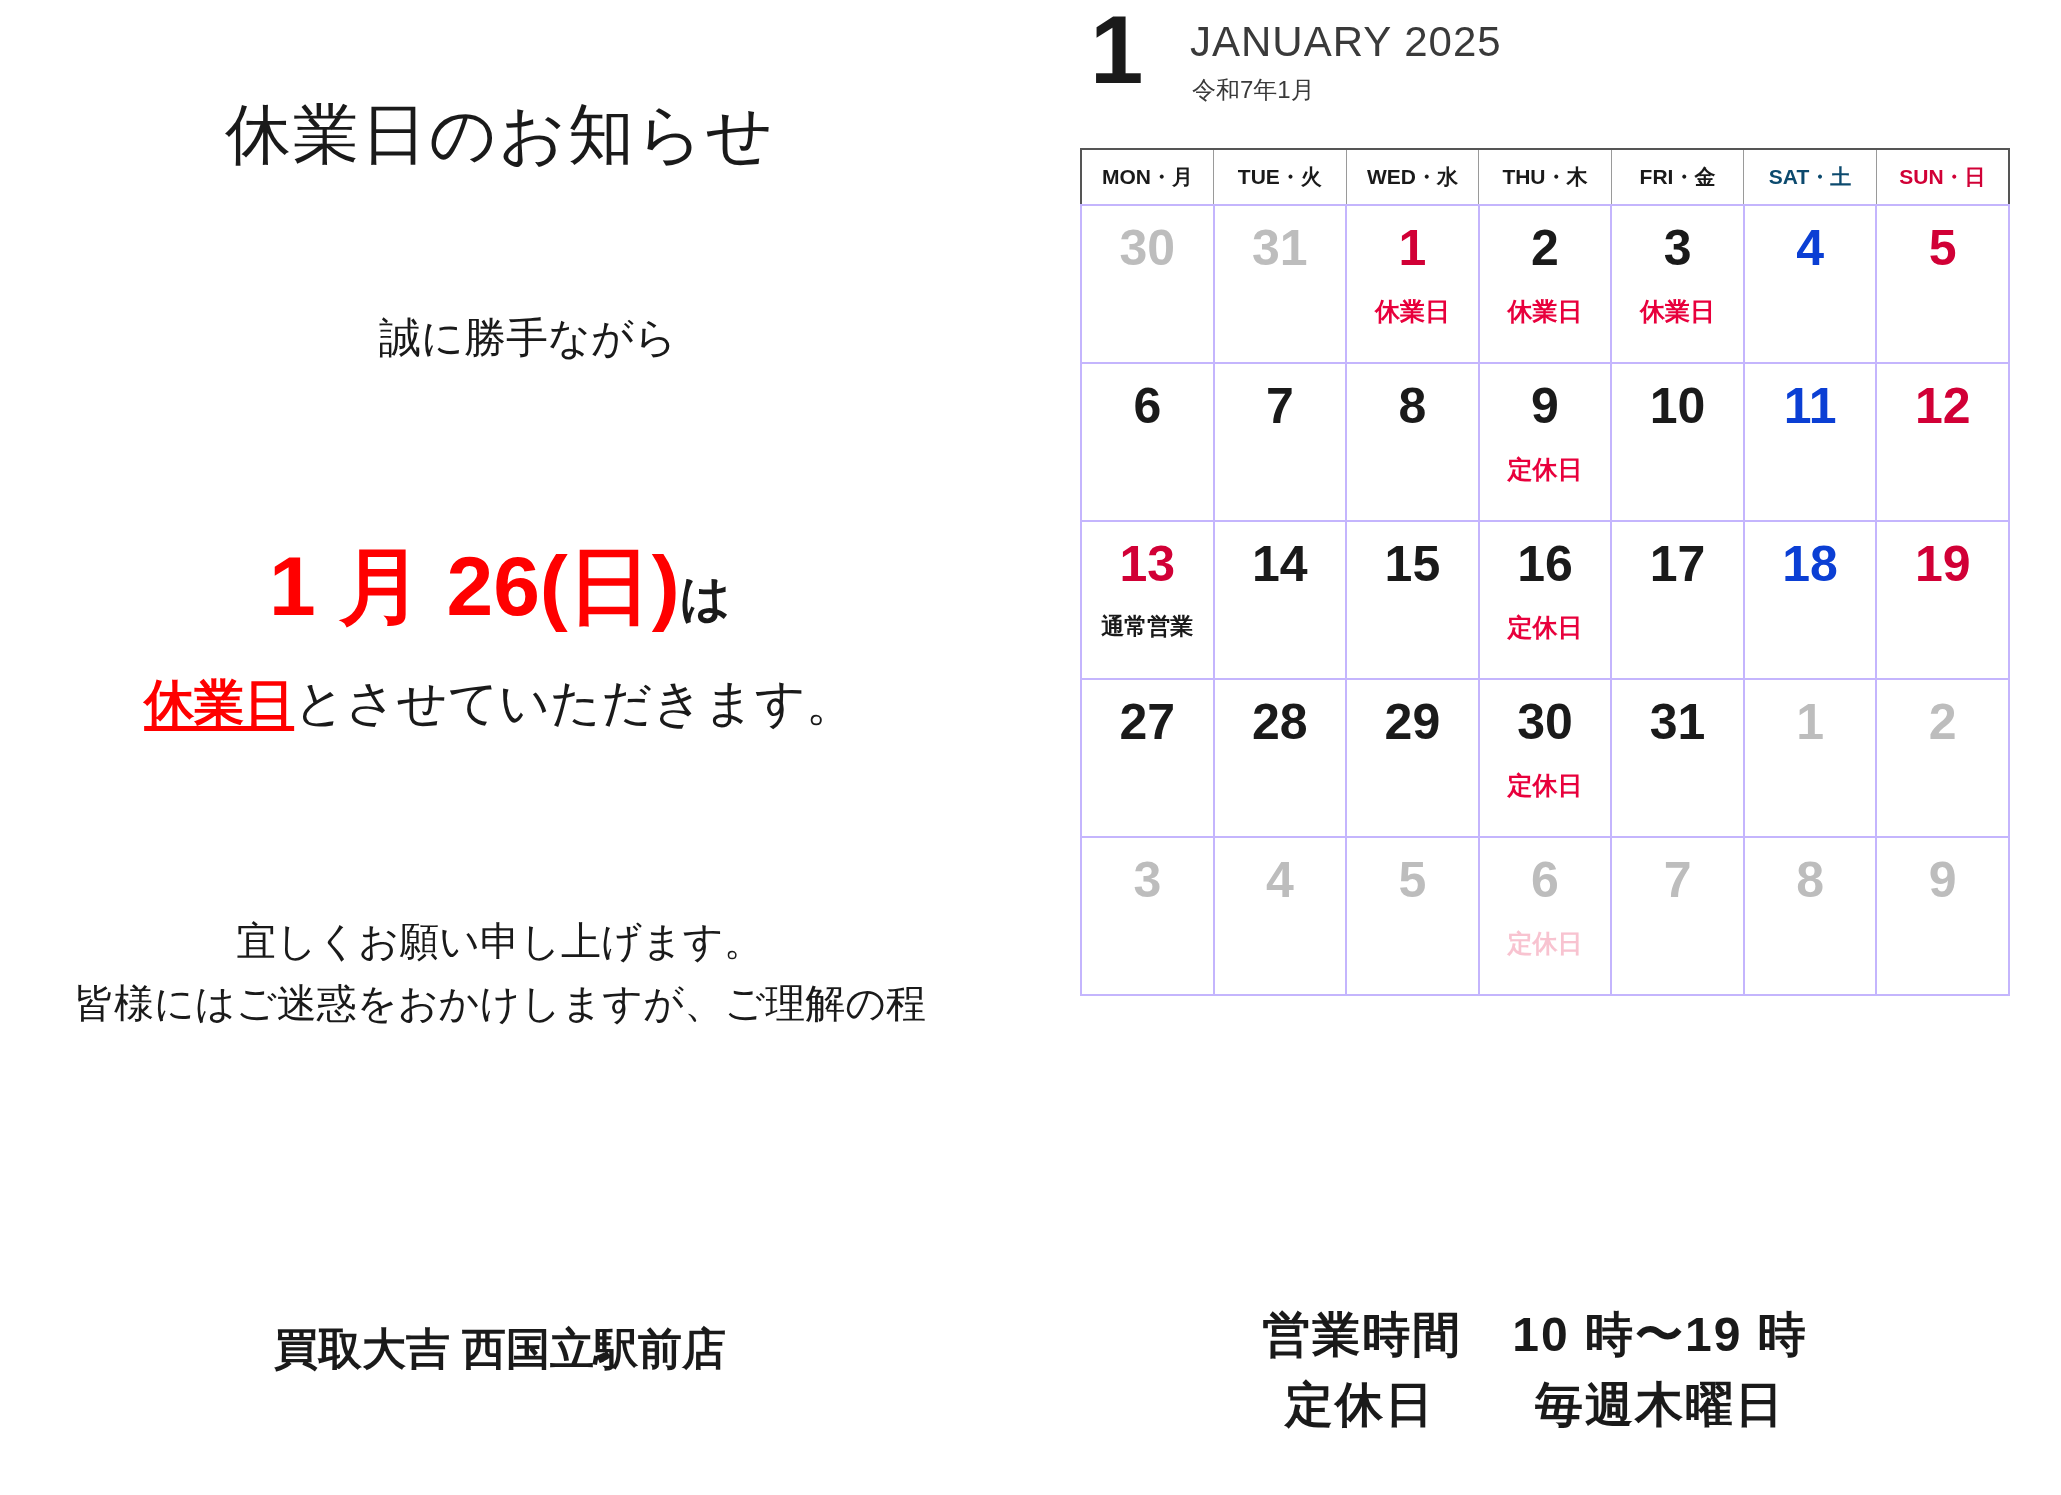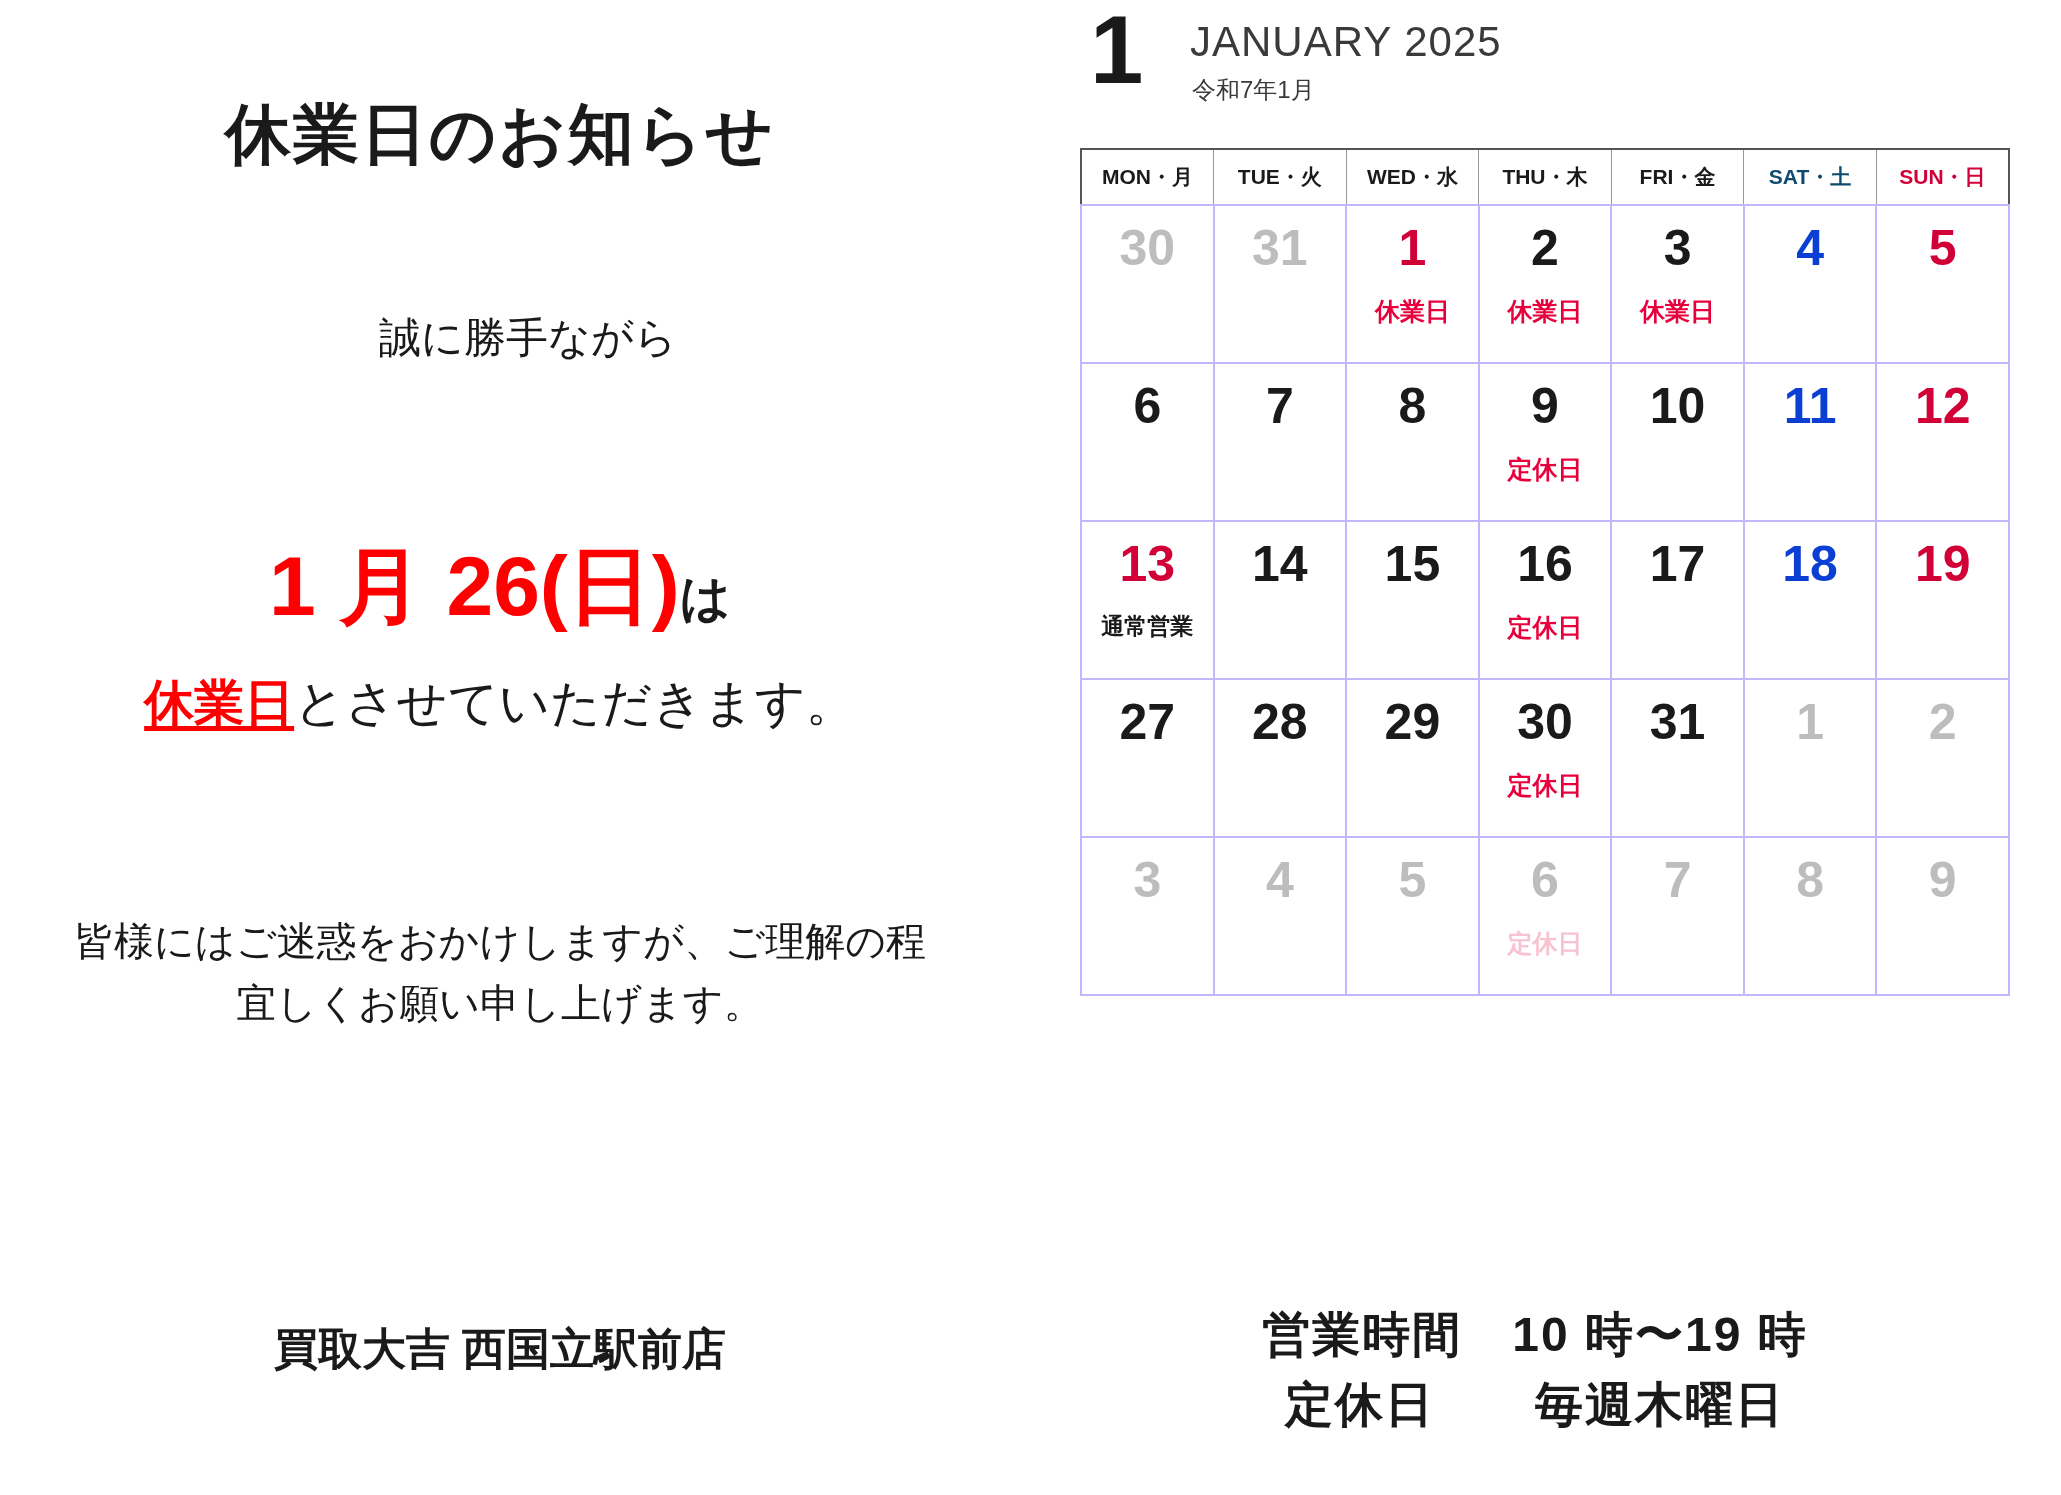--- a/index.html
+++ b/index.html
@@ -28,21 +28,21 @@
     width: 1060px;
     height: 1495px;
   }
   .notice-title {
     position: absolute;
     left: 0;
     top: 90px;
     width: 1000px;
     text-align: center;
     font-size: 66px;
-    font-weight: bold;
+    font-weight: normal;
     letter-spacing: 2px;
     color: #1a1a1a;
   }
   .notice-line1 {
     position: absolute;
     left: 0;
     top: 310px;
     width: 1000px;
     text-align: center;
     font-size: 42px;
@@ -221,22 +221,22 @@
 
     <div class="notice-bigdate">
       <span>1 月 26(日)</span><span class="tail">は</span>
     </div>
 
     <div class="notice-line2">
       <span class="hl">休業日</span><span>とさせていただきます。</span>
     </div>
 
     <div class="notice-line3">
+      <div>宜しくお願い申し上げます。</div>
       <div>皆様にはご迷惑をおかけしますが、ご理解の程</div>
-      <div>宜しくお願い申し上げます。</div>
     </div>
 
     <div class="notice-shop">買取大吉  西国立駅前店</div>
   </div>
 
   <div class="calendar-panel">
     <div class="cal-header">
       <div class="cal-month-num">1</div>
       <div class="cal-month-en">JANUARY 2025</div>
       <div class="cal-month-jp">令和7年1月</div>

